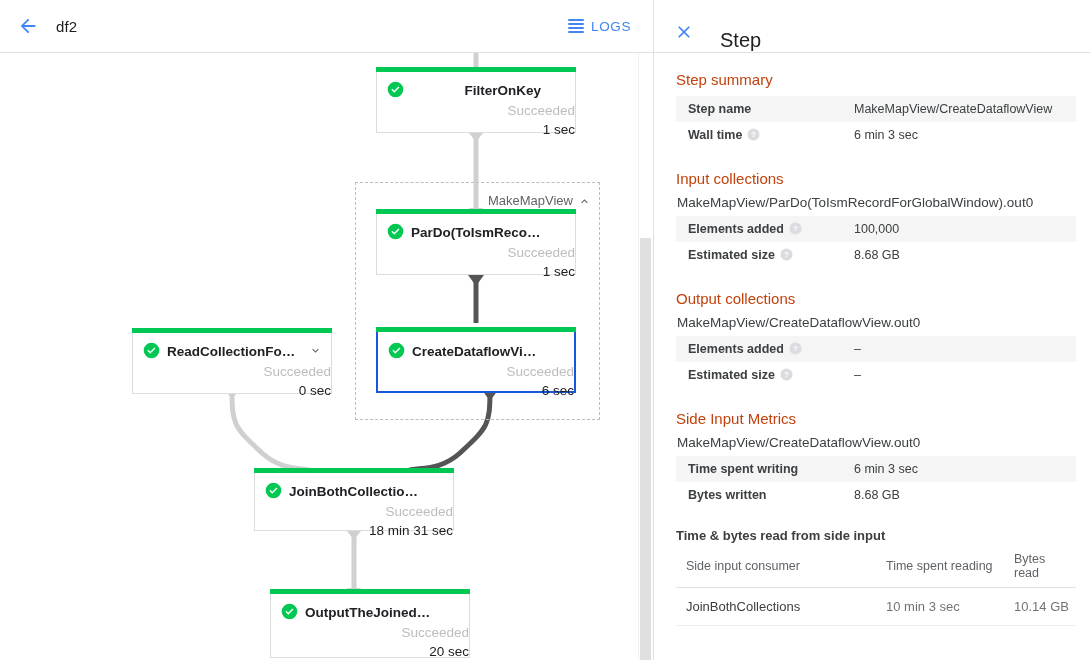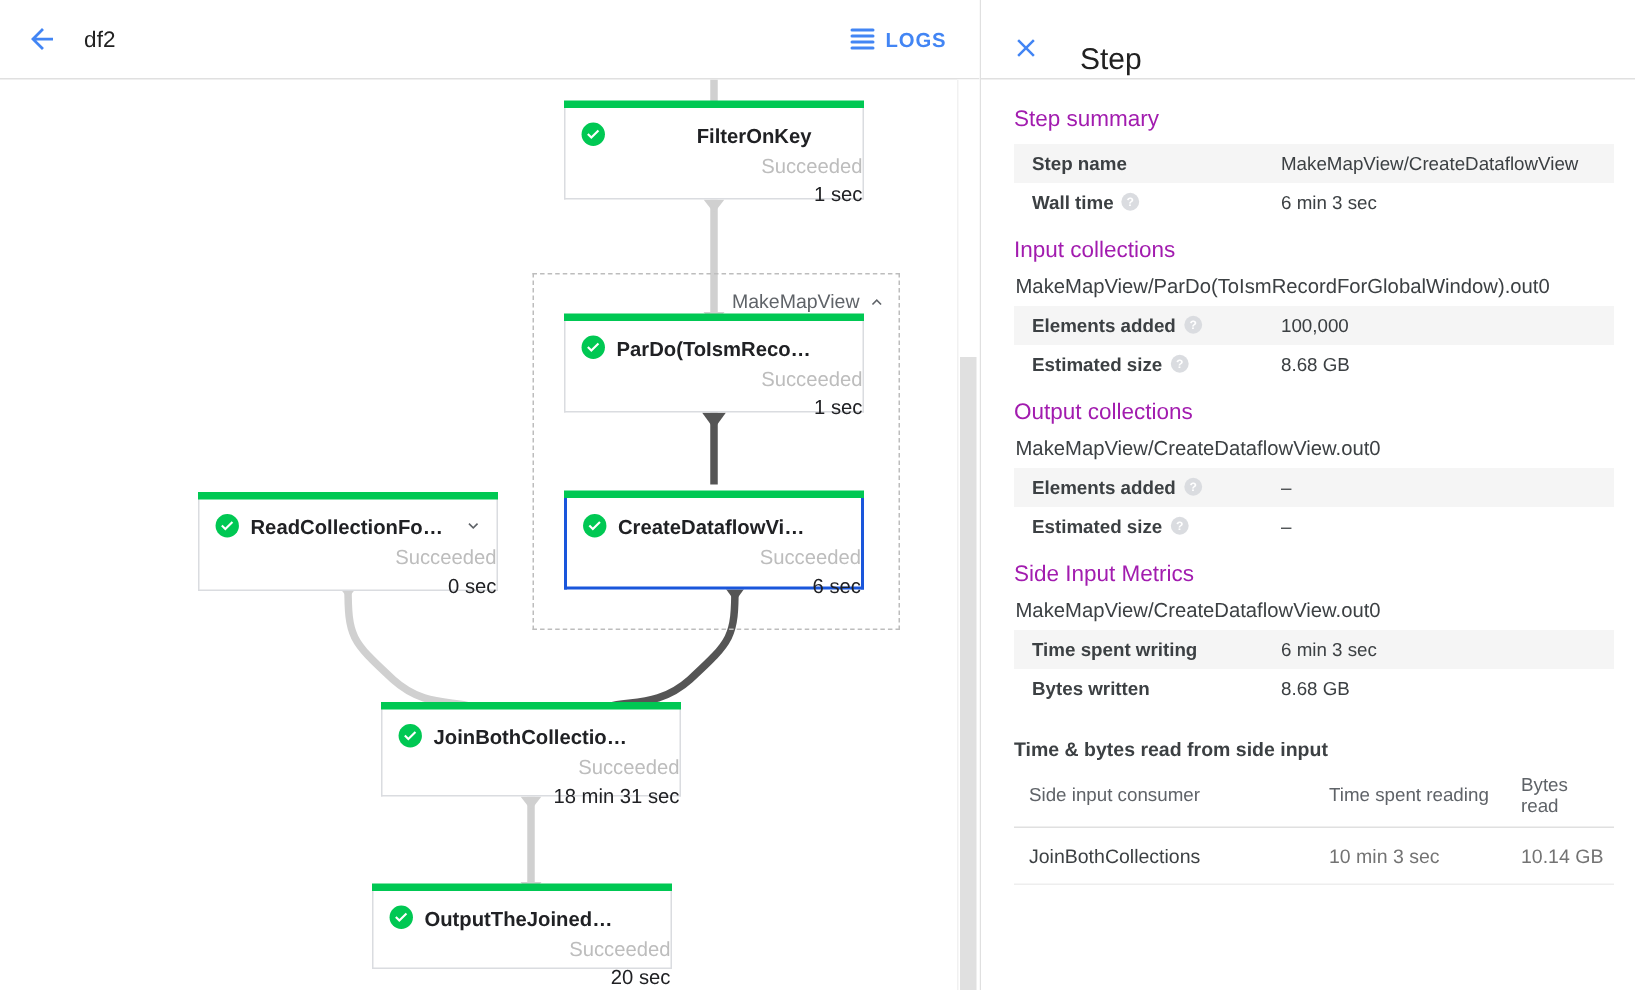--- a/index.html
+++ b/index.html
@@ -25,21 +25,21 @@
   }
   .back-btn svg { display:block; }
   .job-title {
     font-size: 15px; color: #212121; margin-left: 6px;
     font-family: "Liberation Sans", sans-serif; letter-spacing: .1px;
   }
   .logs-btn {
     margin-left: auto; margin-right: 18px; display: flex; align-items: center;
     gap: 7px; cursor: pointer; padding: 6px 4px;
   }
-  .logs-label { color: #4285f4; font-size: 13.5px; font-weight: 700; letter-spacing: .6px; }
+  .logs-label { color: #4285f4; font-size: 13.5px; font-weight: 400; letter-spacing: .6px; }
   .logs-icon { display: flex; flex-direction: column; gap: 2px; width: 16px; }
   .logs-icon i { display: block; height: 2px; background: #4285f4; border-radius: 1px; }
   .logs-icon i:nth-child(1){ width: 16px; }
   .logs-icon i:nth-child(2){ width: 16px; }
   .logs-icon i:nth-child(3){ width: 16px; }
   .logs-icon i:nth-child(4){ width: 16px; }
 
   
   .graph { position: absolute; top: 53px; left: 0; width: 653px; height: 607px; overflow: hidden; }
   .graph-svg { position: absolute; top: 0; left: 0; }
@@ -85,22 +85,22 @@
   
   .right-pane { width: 436px; height: 660px; background: #fff; position: relative; overflow: hidden; }
   .rp-header {
     height: 53px; display: flex; align-items: flex-end; border-bottom: 1px solid #e0e0e0;
   }
   .close-btn { width: 40px; height: 40px; margin-left: 10px; display: flex; align-items: center;
                justify-content: center; cursor: pointer; border-radius: 50%; }
   .rp-title { font-size: 20px; color: #212121; margin-left: 16px; }
 
   .rp-body { padding: 18px 14px 0 22px; }
-  .section-h { font-size: 15px; color: #a21caf; margin: 0 0 8px 0; font-weight: 400; }
-  .section-h.spaced { margin-top: 10px; }
+  .section-h { font-size: 15px; color: #c2410c; margin: 0 0 8px 0; font-weight: 400; }
+  .section-h.spaced { margin-top: 22px; }
   .coll-name { font-size: 13.5px; color: #3c4043; margin: 0 0 6px 1px; }
 
   table.kv { width: 100%; border-collapse: collapse; table-layout: fixed; }
   table.kv tr.odd td { background: #f5f5f5; }
   table.kv td { padding: 6px 0 6px 12px; font-size: 12.5px; vertical-align: middle; }
   table.kv td.k { font-weight: bold; color: #3c4043; width: 168px; white-space: nowrap; }
   table.kv td.v { color: #3c4043; padding-left: 10px; }
 
   .help-icon { display: inline-block; vertical-align: -2px; margin-left: 5px; width: 13px; height: 13px; cursor: pointer; }
 
@@ -233,21 +233,21 @@
           <circle cx="12" cy="12" r="11" fill="#00c853"></circle>
           <path d="M10.2 16.5l-4-4 1.4-1.4 2.6 2.6 6-6 1.4 1.4z" fill="#ffffff"></path>
         </svg>
         <div class="node-body">
           <div class="node-title">JoinBothCollections</div>
           <div class="node-status">Succeeded</div>
           <div class="node-time">18 min 31 sec</div>
         </div>
       </div>
 
-      <div class="node" style="left:248px; top:537px; width:200px; height:56px;">
+      <div class="node" style="left:270px; top:537px; width:200px; height:68px;">
         <span class="accent"></span>
         <svg class="check-icon" viewBox="0 0 24 24">
           <circle cx="12" cy="12" r="11" fill="#00c853"></circle>
           <path d="M10.2 16.5l-4-4 1.4-1.4 2.6 2.6 6-6 1.4 1.4z" fill="#ffffff"></path>
         </svg>
         <div class="node-body">
           <div class="node-title">OutputTheJoinedCollec…</div>
           <div class="node-status">Succeeded</div>
           <div class="node-time">20 sec</div>
         </div>

